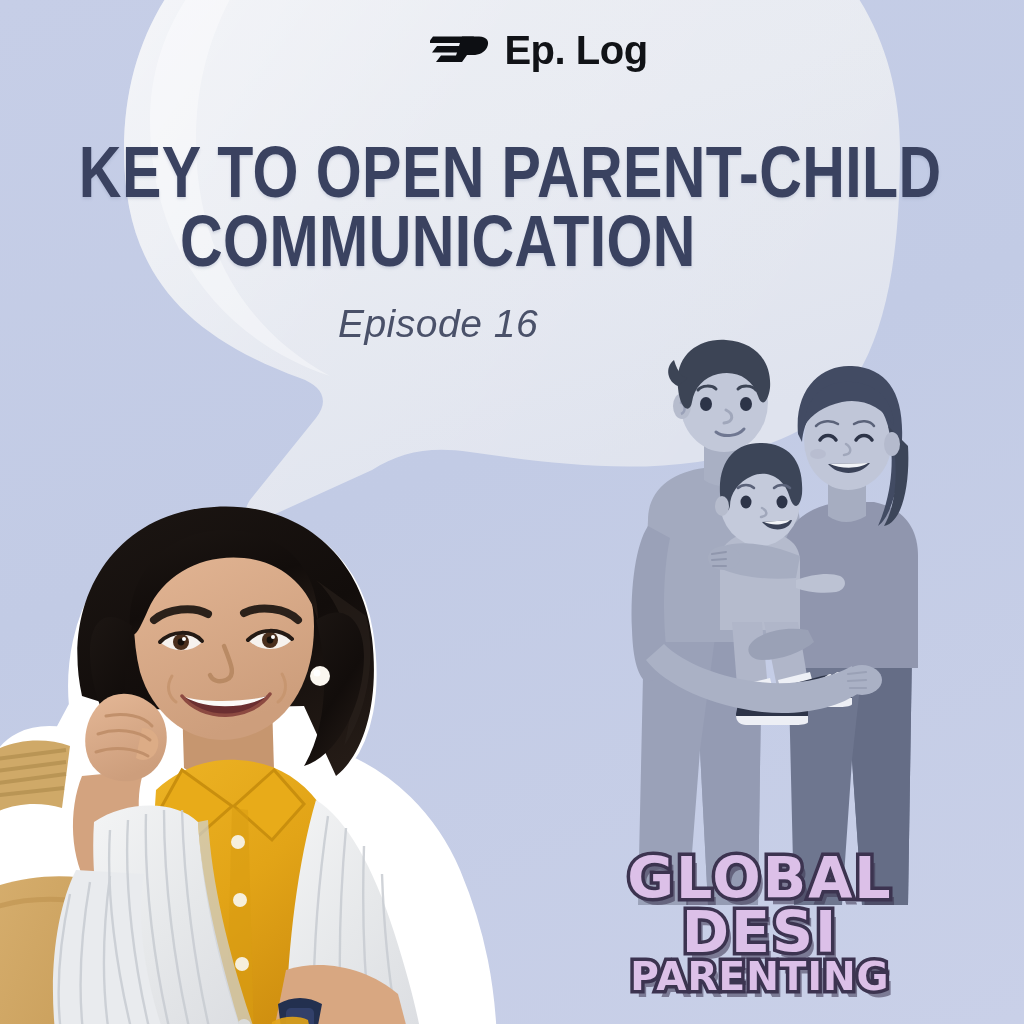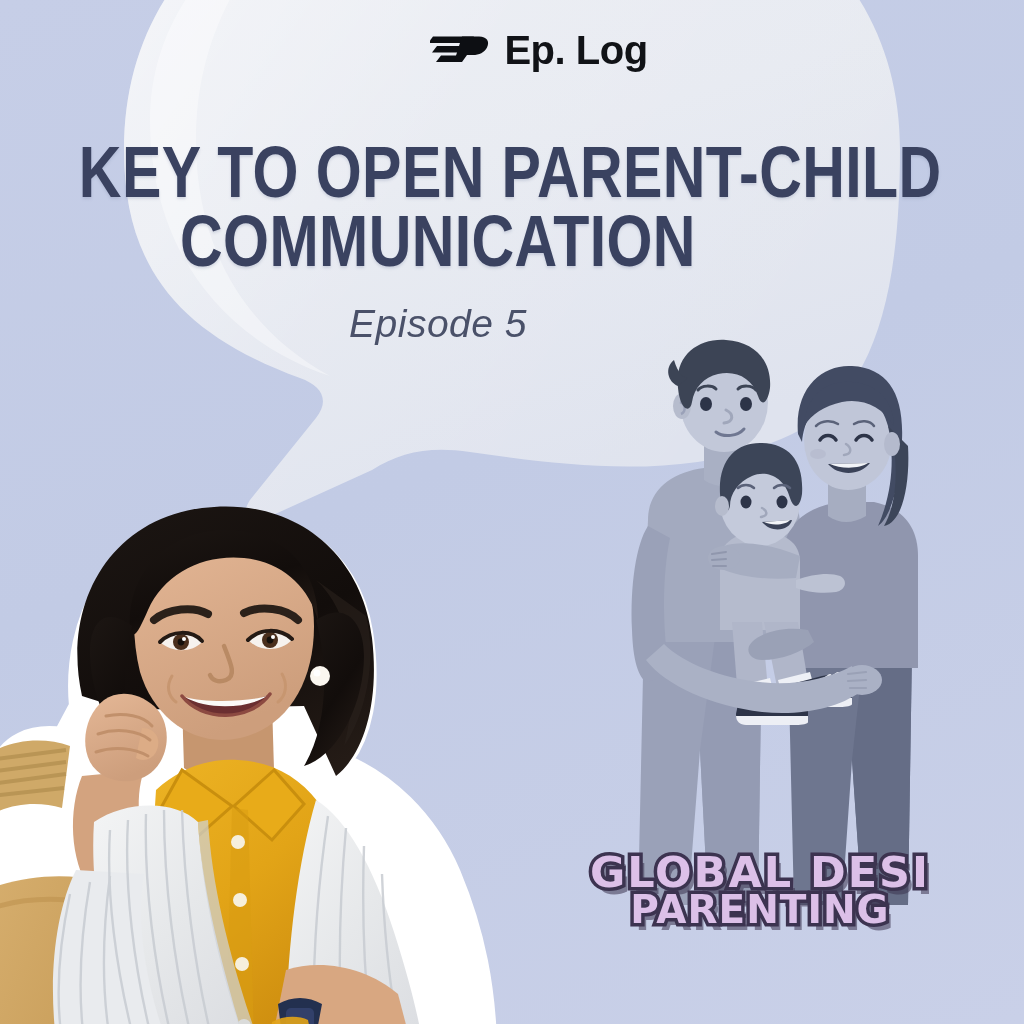--- a/index.html
+++ b/index.html
@@ -68,21 +68,21 @@
     position:absolute;left:-14px;top:470px;width:520px;height:570px;z-index:5;
   }
 
   
   .brand{
     position:absolute;left:540px;top:852px;width:440px;text-align:center;z-index:7;
   }
   .brand-line{
     font-family:"DejaVu Sans","Liberation Sans",sans-serif;
     font-weight:700;
-    font-size:43px;
+    font-size:57px;
     line-height:0.94;
     color:#dcc0e8;
     letter-spacing:2px;
     -webkit-text-stroke:7px #3c3350;
     paint-order:stroke fill;
     text-shadow:5px 7px 0 rgba(60,52,80,0.55);
   }
   .brand-line.second{font-size:39px;letter-spacing:1px;}
 </style>
 </head>
@@ -141,21 +141,21 @@
         <path d="M64,8 L98,8 C114,8 120,18 114,30 C109,40 98,45 86,45 L74,45 L64,59 L48,59 Z
                  M84,20 L96,20 C101,20 102,25 98,29 C95,32 90,33 86,33 L79,33 Z"></path>
       </g>
     </svg>
     <span class="logo-word">Ep. Log</span>
   </div>
 
   <div class="title-block">
     <div class="title-line">KEY TO OPEN PARENT-CHILD</div>
     <div class="title-line">COMMUNICATION</div>
-    <div class="episode">Episode 5</div>
+    <div class="episode">Episode 16</div>
   </div>
 
   <svg class="family" viewBox="0 0 330 580">
     <defs>
       <clipPath id="famClip">
           <rect x="0" y="0" width="330" height="580"></rect>
         </clipPath>
     </defs>
     <g clip-path="url(#famClip)">
 

